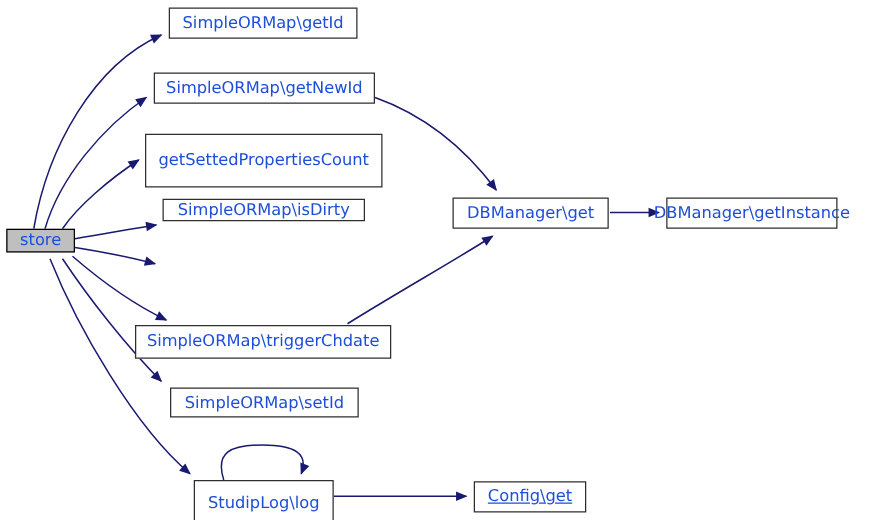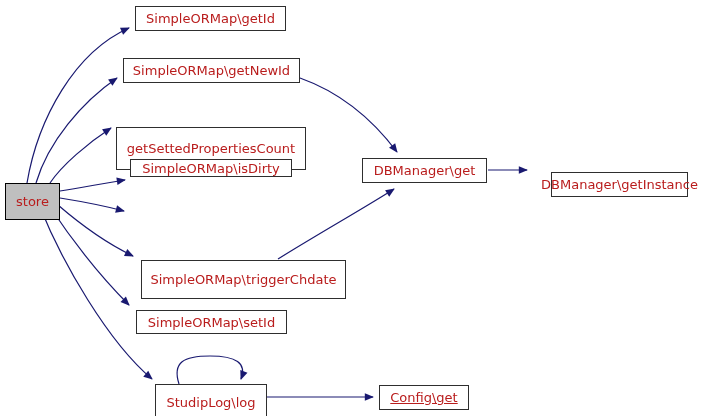--- a/index.html
+++ b/index.html
@@ -24,21 +24,21 @@
   }
   .node {
     position: absolute;
     box-sizing: border-box;
     background: #ffffff;
     border: 1px solid #2e2e2e;
     display: flex;
     align-items: center;
     justify-content: center;
     font-size: 13px;
-    color: #b91c1c;
+    color: #1d4ed8;
     white-space: nowrap;
     cursor: pointer;
   }
   .node.root {
     background: #bfbfbf;
     border: 1.5px solid #000000;
     cursor: default;
   }
 </style>
 </head>
@@ -62,58 +62,58 @@
       <path d="M 50,207 C 72,240 102,278 129,305" marker-end="url(#arrow)"></path>
       <path d="M 40,207 C 62,262 108,342 152,379" marker-end="url(#arrow)"></path>
       <path d="M 300,78 C 345,94 376,124 397,152" marker-end="url(#arrow)"></path>
       <path d="M 278,259 C 318,234 366,207 394,189" marker-end="url(#arrow)"></path>
       <path d="M 488,170 L 527,170" marker-end="url(#arrow)"></path>
       <path d="M 179,384 C 172,362 184,356 210,356 C 236,356 247,363 241,379" marker-end="url(#arrow)"></path>
       <path d="M 267,397 L 373,397" marker-end="url(#arrow)"></path>
     </g>
   </svg>
 
-  <div class="node root" style="left:5px; top:183px; width:55px; height:37px;">
+  <div class="node root" style="left:5px; top:183px; width:55px; height:19px;">
     <span>store</span>
   </div>
 
   <div class="node" style="left:135px; top:6px; width:151px; height:25px;">
     <span>SimpleORMap\getId</span>
   </div>
 
   <div class="node" style="left:123px; top:58px; width:177px; height:25px;text-align:right;">
     <span>SimpleORMap\getNewId</span>
   </div>
 
-  <div class="node" style="left:116px; top:107px; width:190px; height:43px;margin-top:20px;">
+  <div class="node" style="left:116px; top:107px; width:190px; height:43px;">
     <span>getSettedPropertiesCount</span>
   </div>
 
   <div class="node" style="left:130px; top:159px; width:162px; height:18px;text-align:right;">
     <span>SimpleORMap\isDirty</span>
   </div>
 
 
-  <div class="node" style="left:108px; top:260px; width:205px; height:39px;margin-left:33px;">
+  <div class="node" style="left:108px; top:260px; width:205px; height:27px;">
     <span>SimpleORMap\triggerChdate</span>
   </div>
 
   <div class="node" style="left:136px; top:310px; width:151px; height:24px;">
     <span>SimpleORMap\setId</span>
   </div>
 
   <div class="node" style="left:155px; top:384px; width:112px; height:37px;">
     <span>StudipLog\log</span>
   </div>
 
   <div class="node" style="left:362px; top:158px; width:125px; height:25px;text-align:center;">
     <span>DBManager\get</span>
   </div>
 
-  <div class="node" style="left:533px; top:172px; width:137px; height:25px;margin-left:18px;">
+  <div class="node" style="left:533px; top:158px; width:137px; height:25px;">
     <span>DBManager\getInstance</span>
   </div>
 
   <div class="node" style="left:379px; top:385px; width:90px; height:25px;text-decoration:underline;">
     <span>Config\get</span>
   </div>
 
 </div>
 
 </body></html>

